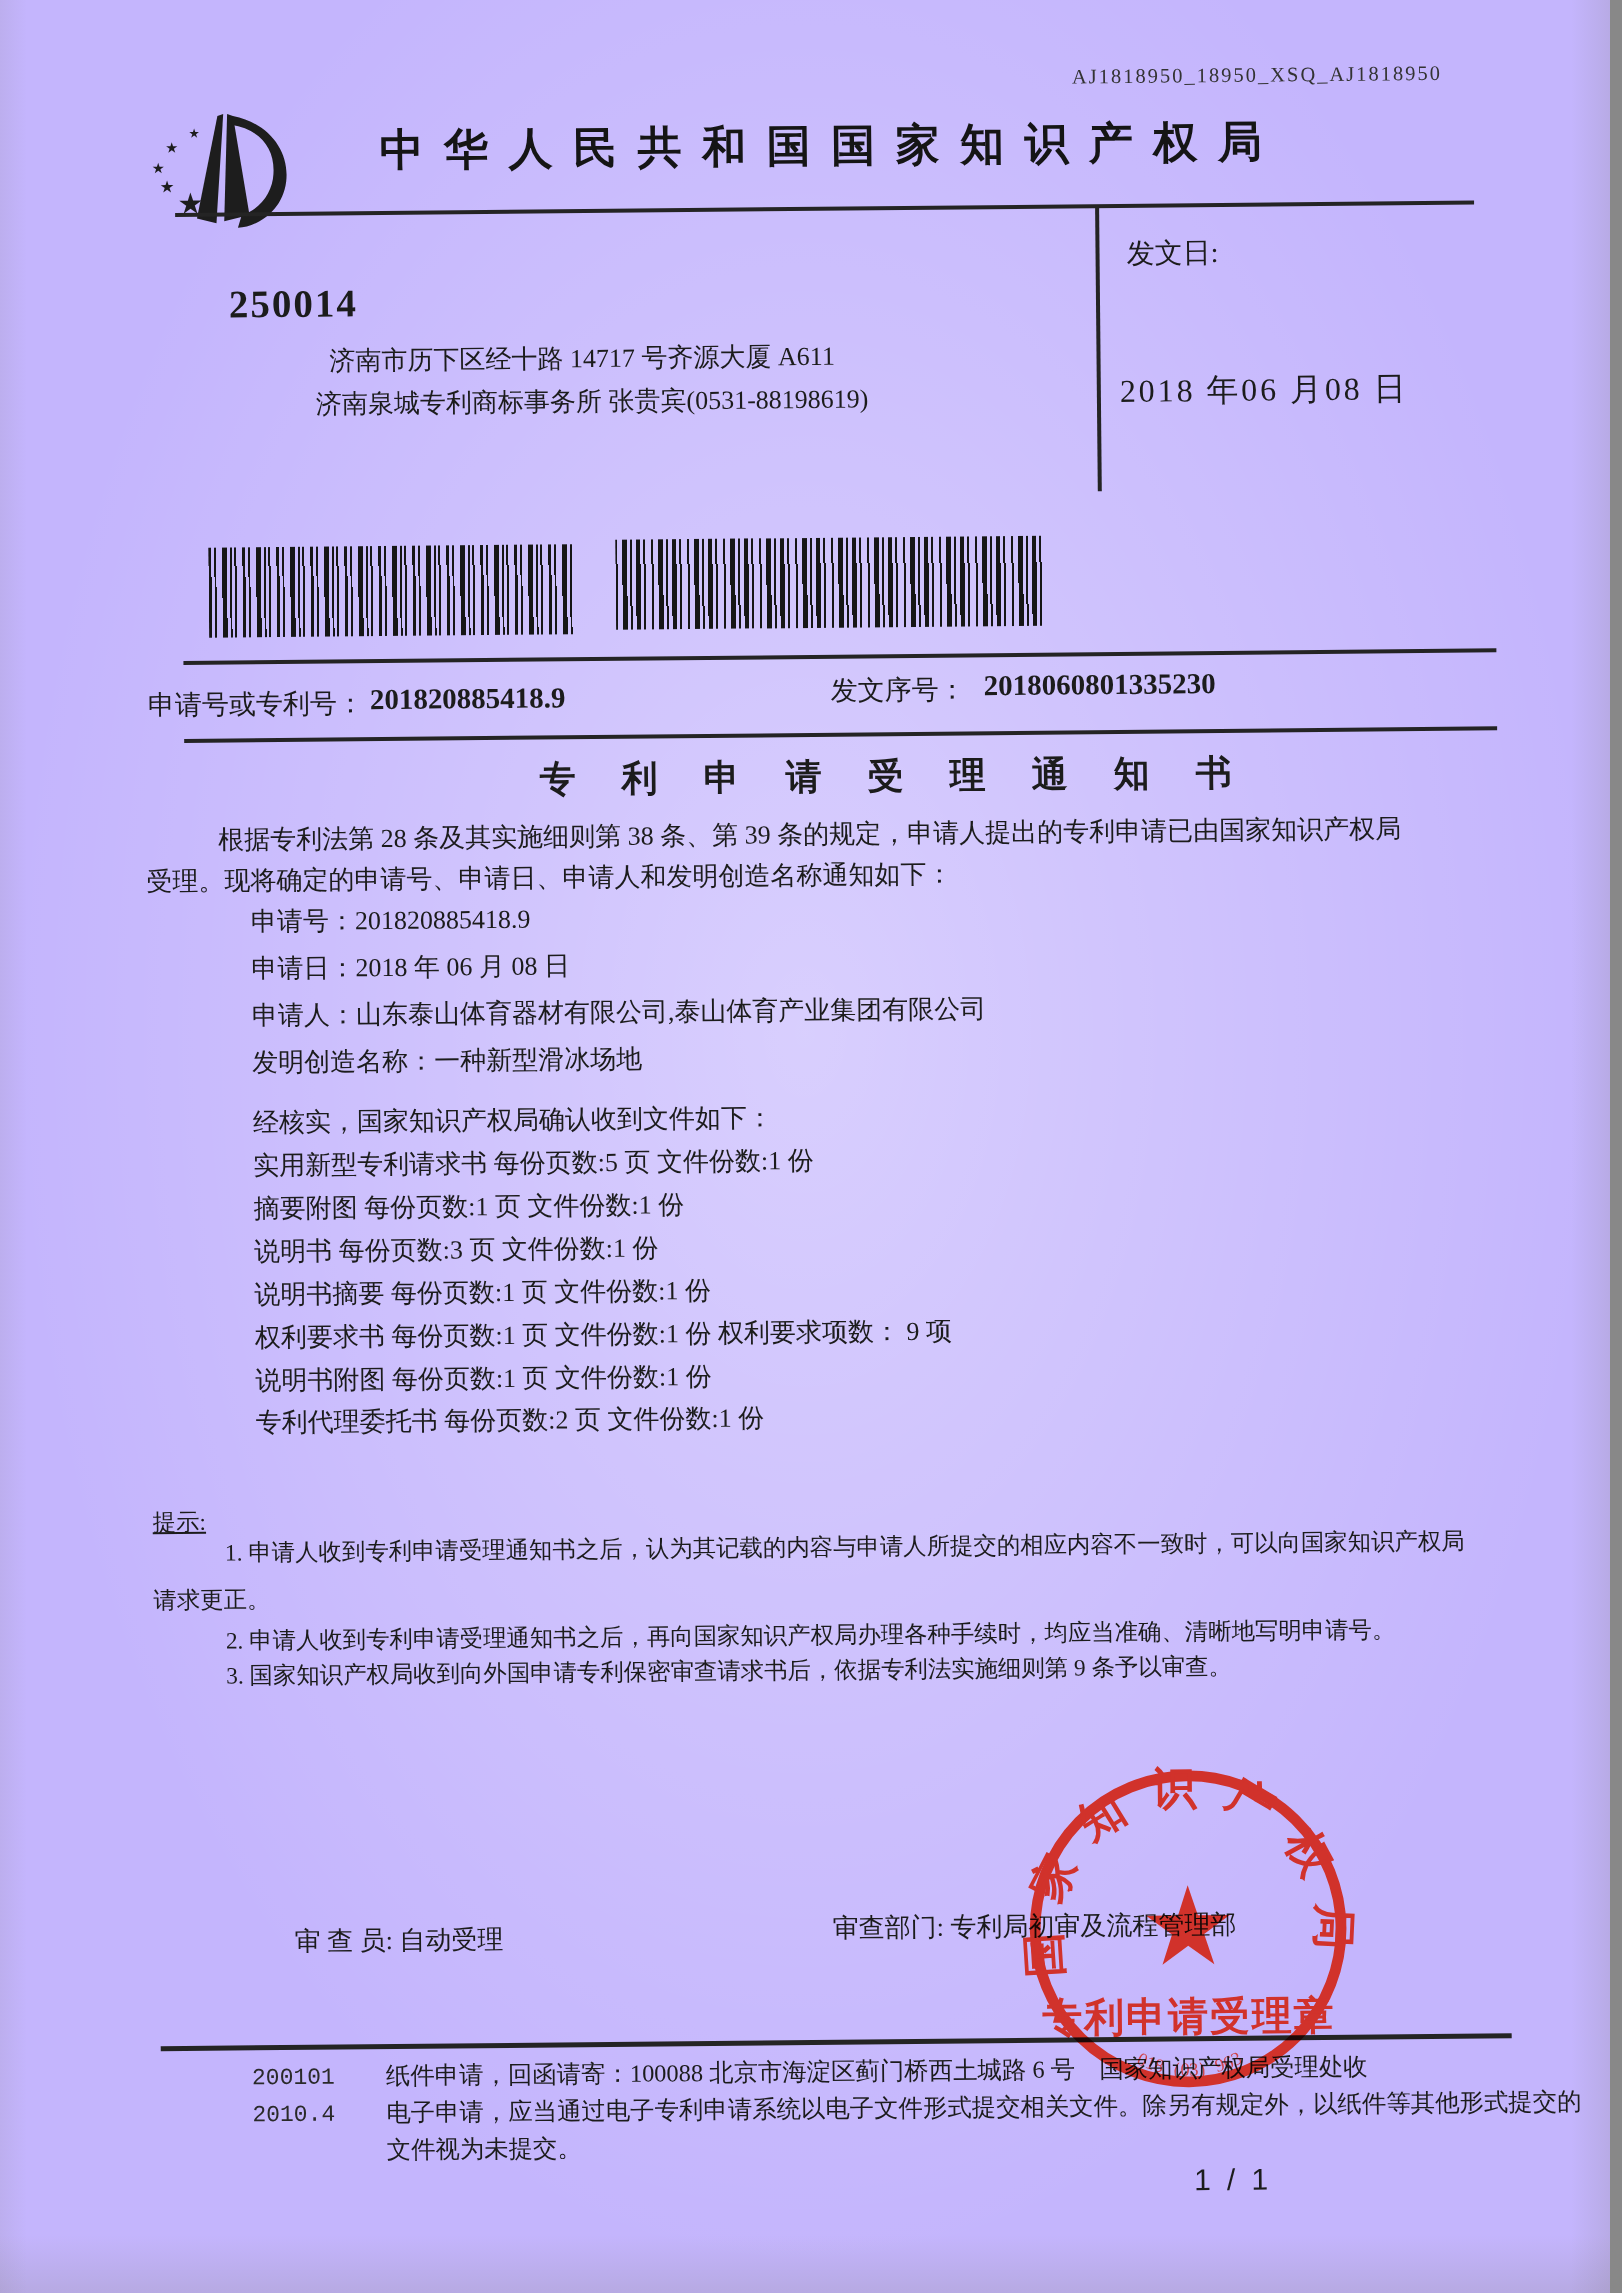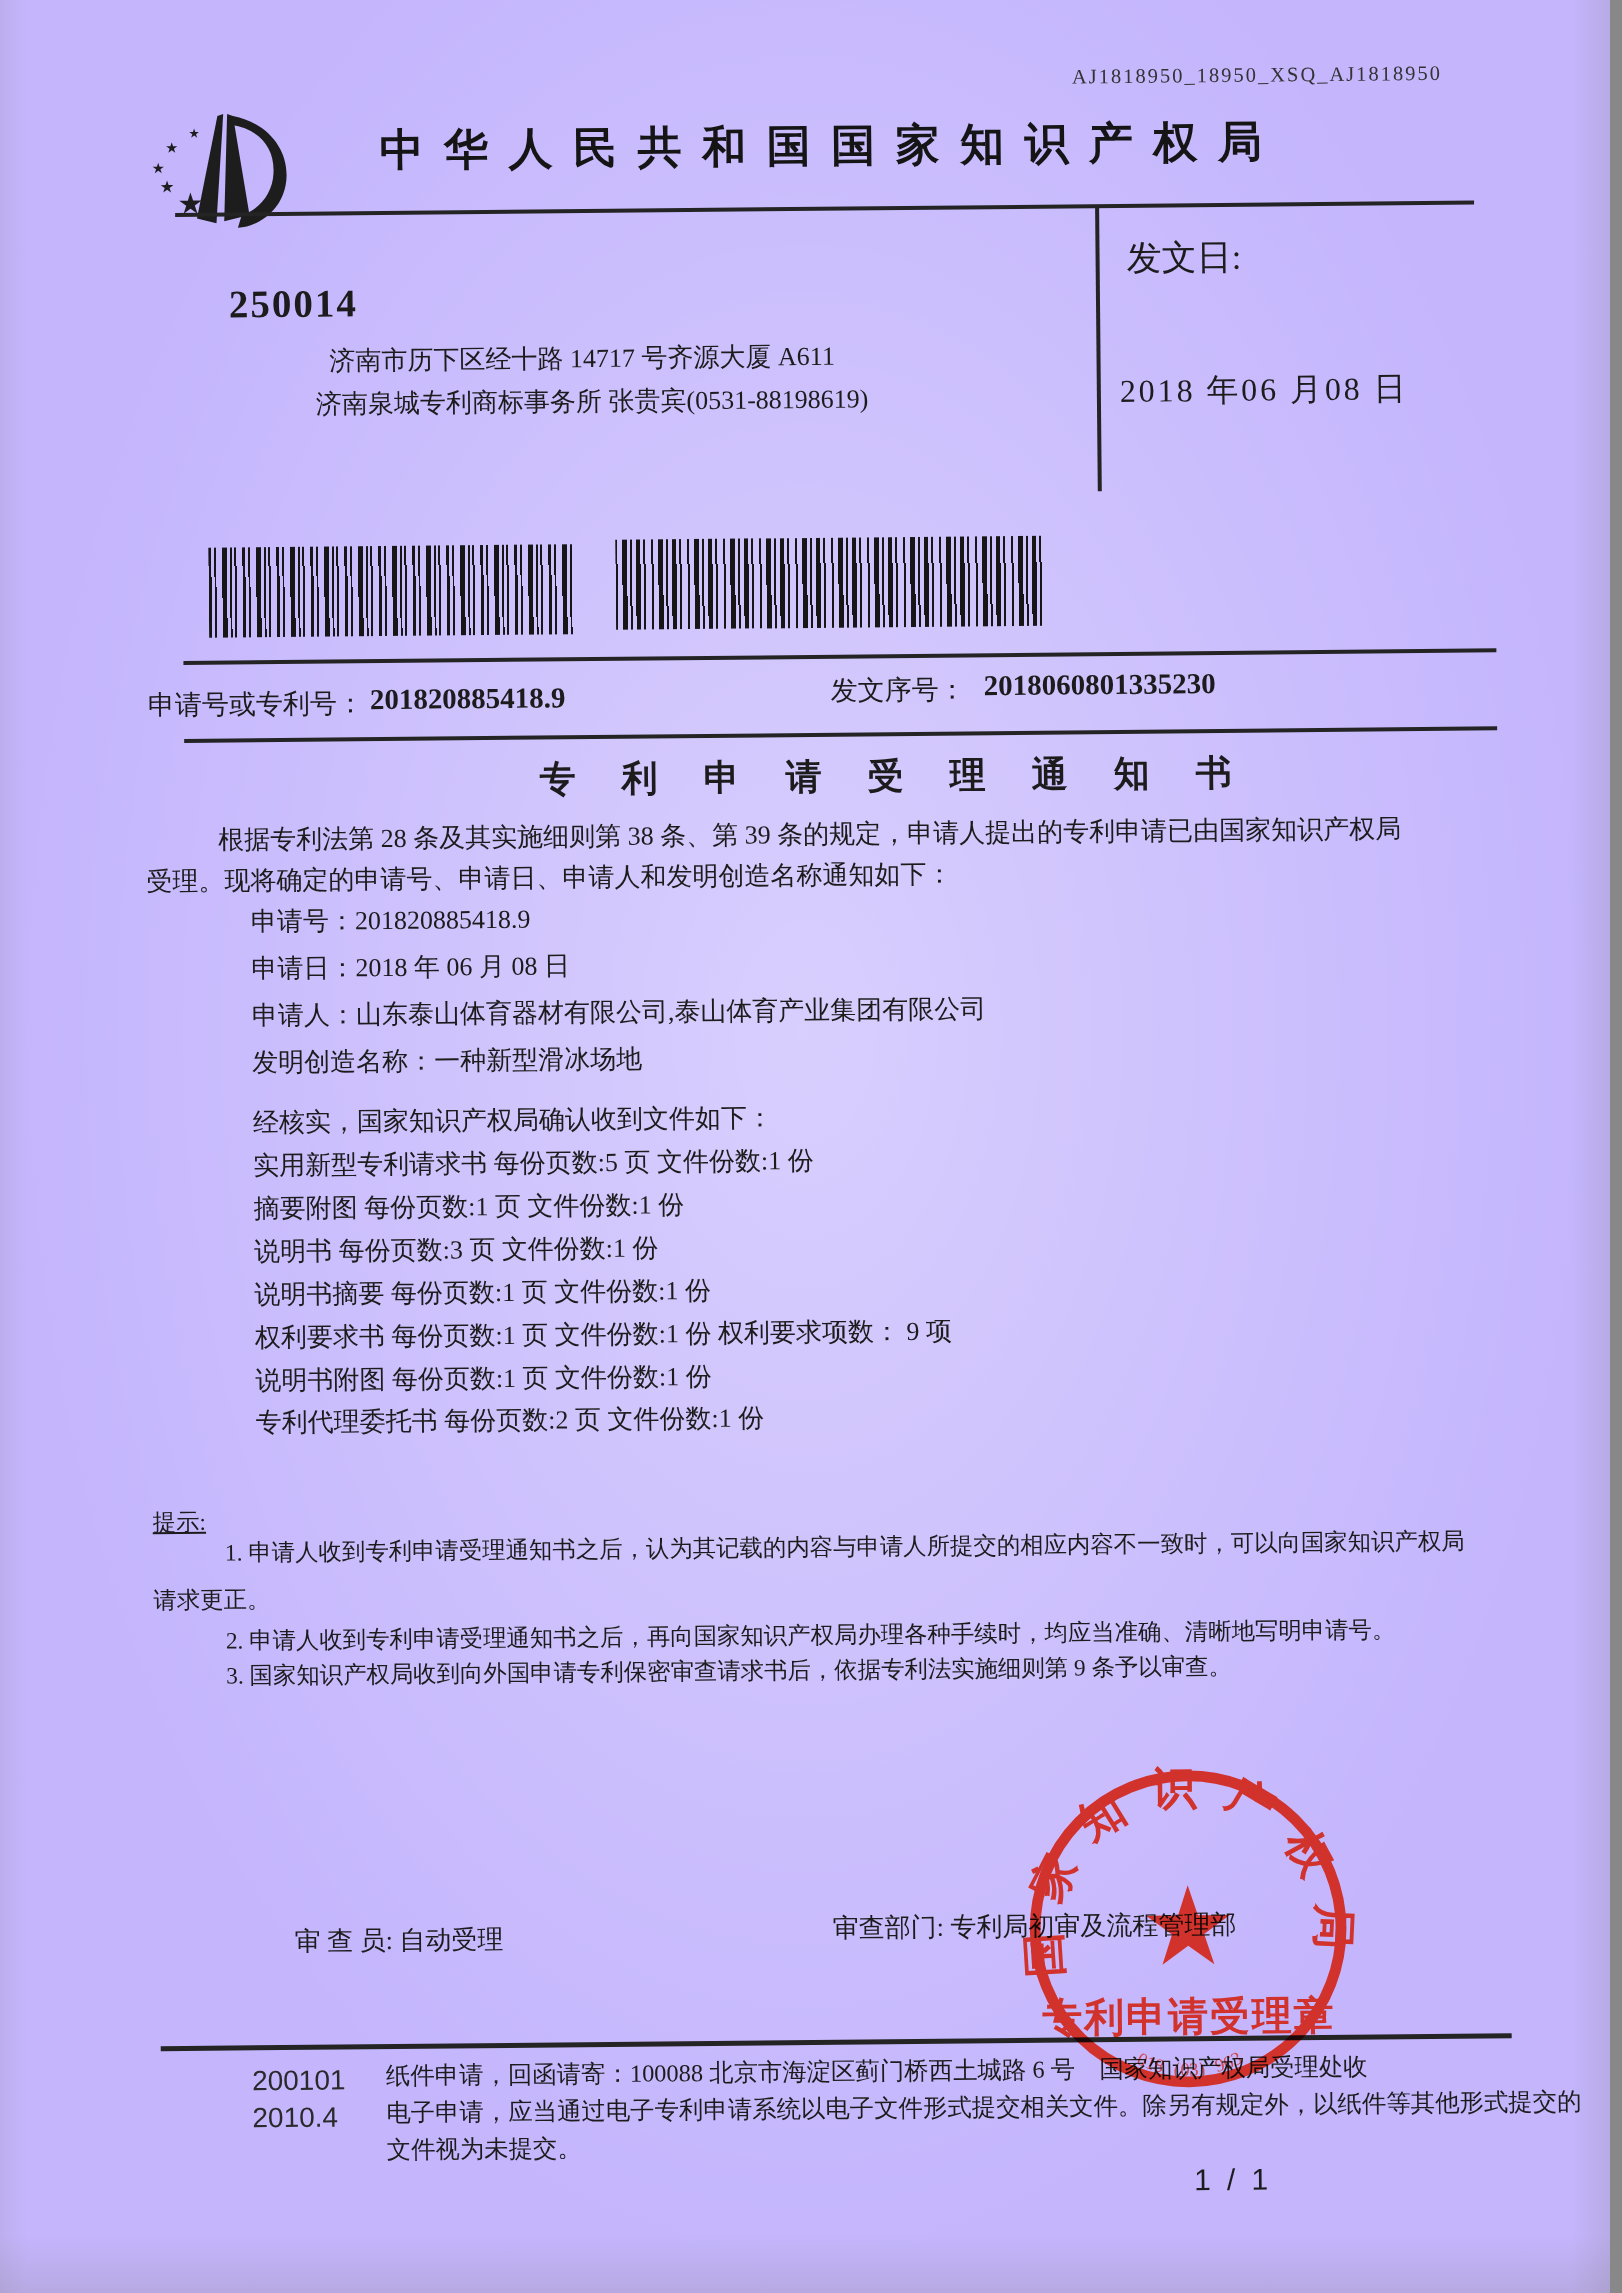--- a/index.html
+++ b/index.html
@@ -19,32 +19,32 @@
       radial-gradient(ellipse at 50% 45%, rgba(255,255,255,.35), rgba(0,0,0,0) 70%);
   }
   .tilt{position:absolute;inset:0;transform:rotate(-0.55deg);transform-origin:50% 45%;}
   .abs{position:absolute;white-space:nowrap;}
   .hline{position:absolute;background:#242424;height:3.9px;}
   .vline{position:absolute;background:#242424;width:3.9px;}
   .doc-code{font-size:20.5px;letter-spacing:2px;color:#333;}
   .header-title{font-size:44px;font-weight:bold;letter-spacing:20.5px;color:#151515;}
   .postcode{font-size:39px;font-weight:bold;letter-spacing:2px;}
   .addr{font-size:26px;}
-  .dispatch-label{font-size:35px;}
+  .dispatch-label{font-size:28px;}
   .dispatch-date{font-size:32px;letter-spacing:2.9px;}
   .barcode{position:absolute;background-color:transparent;}
   .bc1{background:repeating-linear-gradient(90deg,#161616 0 2.9px,transparent 2.9px 5.9px,#161616 5.9px 7.8px,transparent 7.8px 13.7px,#161616 13.7px 18.5px,transparent 18.5px 21.5px,#161616 21.5px 23.4px,transparent 23.4px 26px,#161616 26px 28px,transparent 28px 34px);}
   .bc2{background:repeating-linear-gradient(90deg,#161616 0 2px,transparent 2px 6.8px,#161616 6.8px 11.7px,transparent 11.7px 14.6px,#161616 14.6px 16.6px,transparent 16.6px 20.5px,#161616 20.5px 25px,transparent 25px 28px,#161616 28px 30px,transparent 30px 36px);}
   .numline-label{font-size:27px;}
   .numline-value{font-size:29px;font-weight:bold;}
   .notice-title{font-size:36px;font-weight:bold;letter-spacing:18.5px;}
   .body-text{font-size:26px;}
   .tips-text{font-size:23.4px;}
   .footer-text{font-size:24.4px;}
-  .footer-code{font-size:28px;font-family:Liberation Sans, sans-serif;color:#2a2a2a;}
+  .footer-code{font-size:23px;font-family:Liberation Mono, monospace;color:#2a2a2a;}
   .pageno{font-size:30px;letter-spacing:3.9px;font-family:"Liberation Sans","DejaVu Sans",sans-serif;}
   .seal{position:absolute;left:1010px;top:1763px;width:339px;height:339px;
         mix-blend-mode:multiply;opacity:.93;}
   .logo{position:absolute;left:156px;top:93px;width:156px;height:146px;}
 </style>
 </head>
 <body>
 
 <div class="sheet">
   <div class="tilt">

